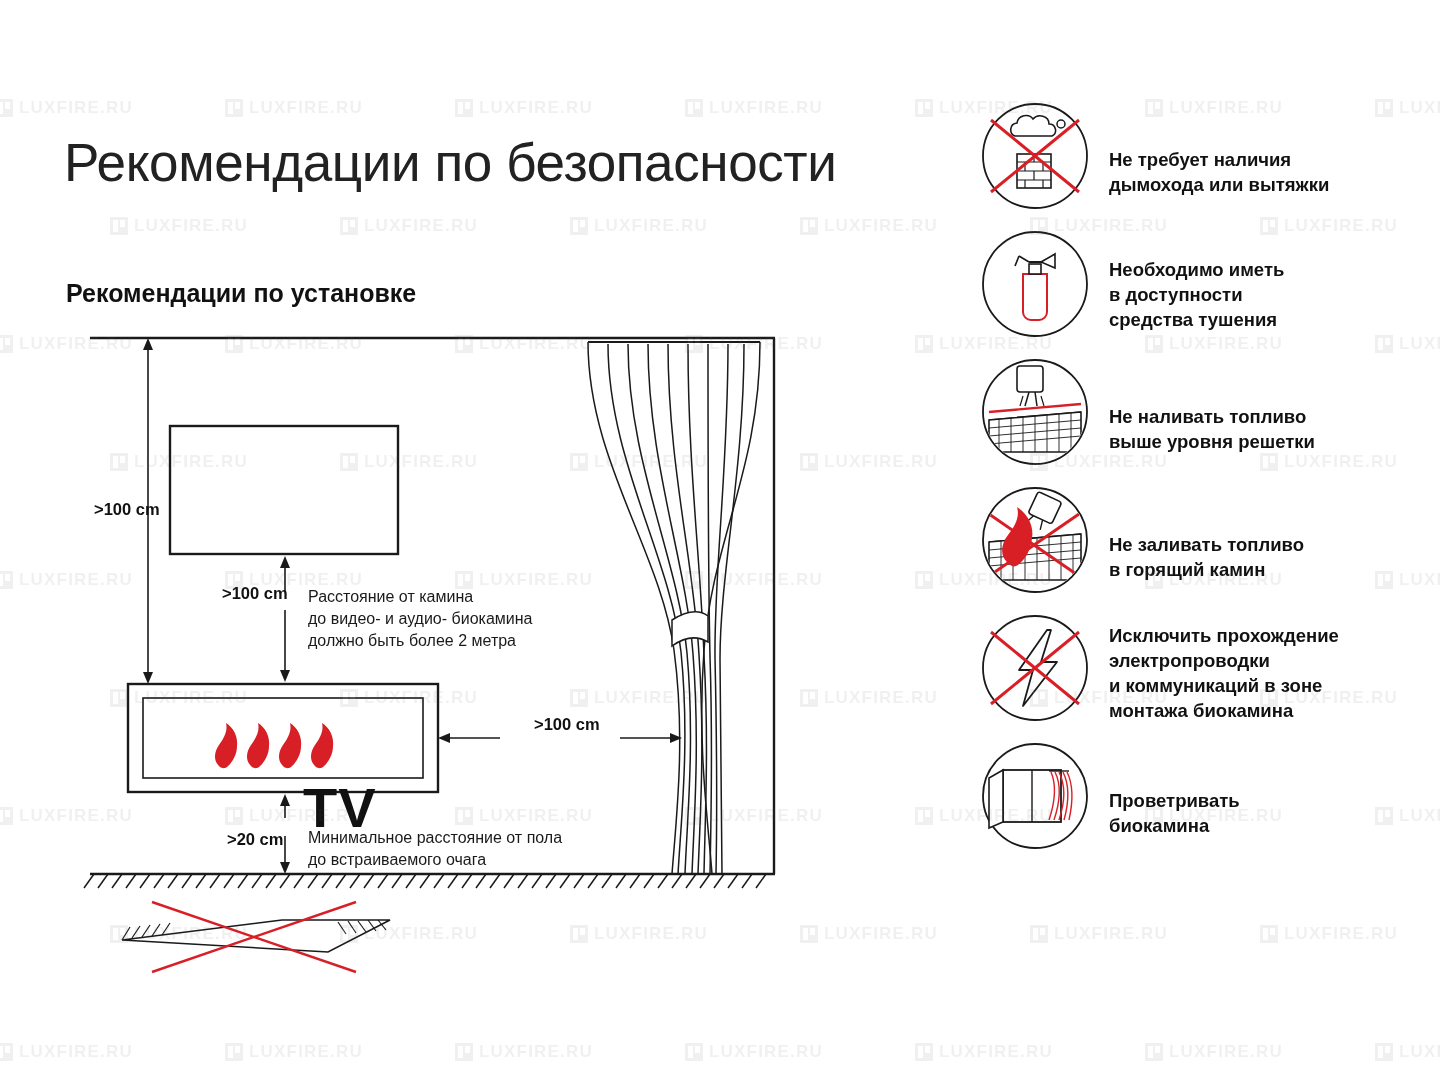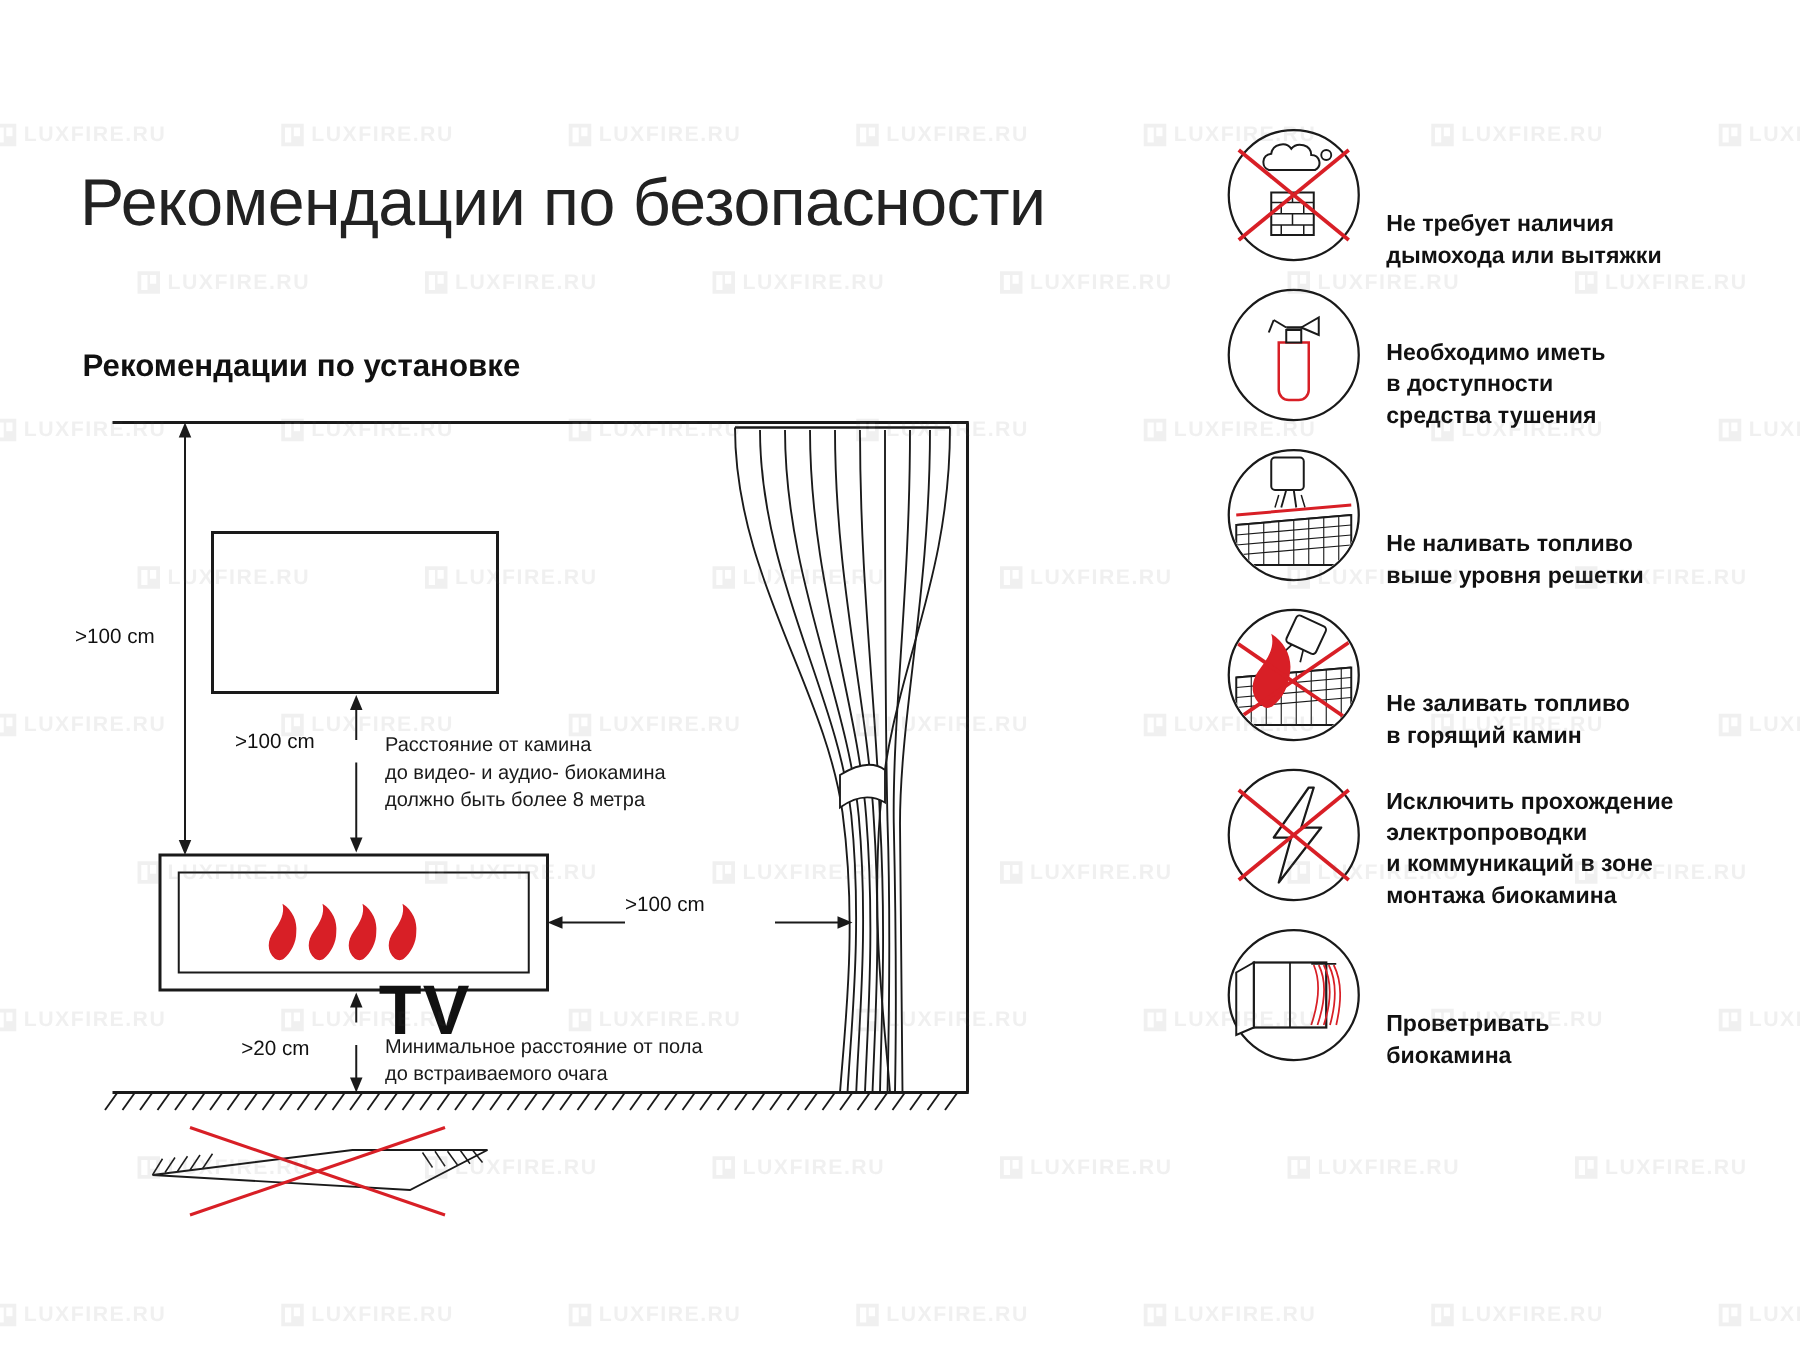--- a/index.html
+++ b/index.html
@@ -83,23 +83,24 @@
 
   
   #diagram {
     position: absolute;
     left: 60px;
     top: 320px;
   }
   .diag-label {
     position: absolute;
     font-size: 16.5px;
-    font-weight: 400;
+    font-weight: 700;
     color: #111;
     white-space: nowrap;
+    margin-left: 34px;
   }
   .diag-note {
     position: absolute;
     font-size: 16px;
     line-height: 22px;
     font-weight: 400;
     color: #1a1a1a;
     white-space: nowrap;
   }
   #tv-label {
@@ -114,21 +115,21 @@
 
   
   #rules {
     position: absolute;
     left: 975px;
     top: 96px;
     width: 430px;
   }
   .rule-row {
     display: flex;
-    align-items: flex-end;
+    align-items: center;
     margin-bottom: 8px;
   }
   .rule-icon {
     width: 120px;
     height: 120px;
     flex: none;
   }
   .rule-text {
     font-size: 18.5px;
     line-height: 25px;
@@ -294,21 +295,21 @@
 
     <span class="diag-label" style="left:128px; top:264px;">&gt;100 cm</span>
 
     <span class="diag-label" style="left:440px; top:395px;">&gt;100 cm</span>
 
     <span class="diag-label" style="left:133px; top:510px;">&gt;20 cm</span>
 
     <div class="diag-note" style="left:248px; top:266px;">
       <div>Расстояние от камина</div>
       <div>до видео- и аудио- биокамина</div>
-      <div>должно быть более 8 метра</div>
+      <div>должно быть более 2 метра</div>
     </div>
 
     <div class="diag-note" style="left:248px; top:495px;margin-top:12px;">
       <div>Минимальное расстояние от пола</div>
       <div>до встраиваемого очага</div>
     </div>
   </div>
 
   <div id="rules">
 

